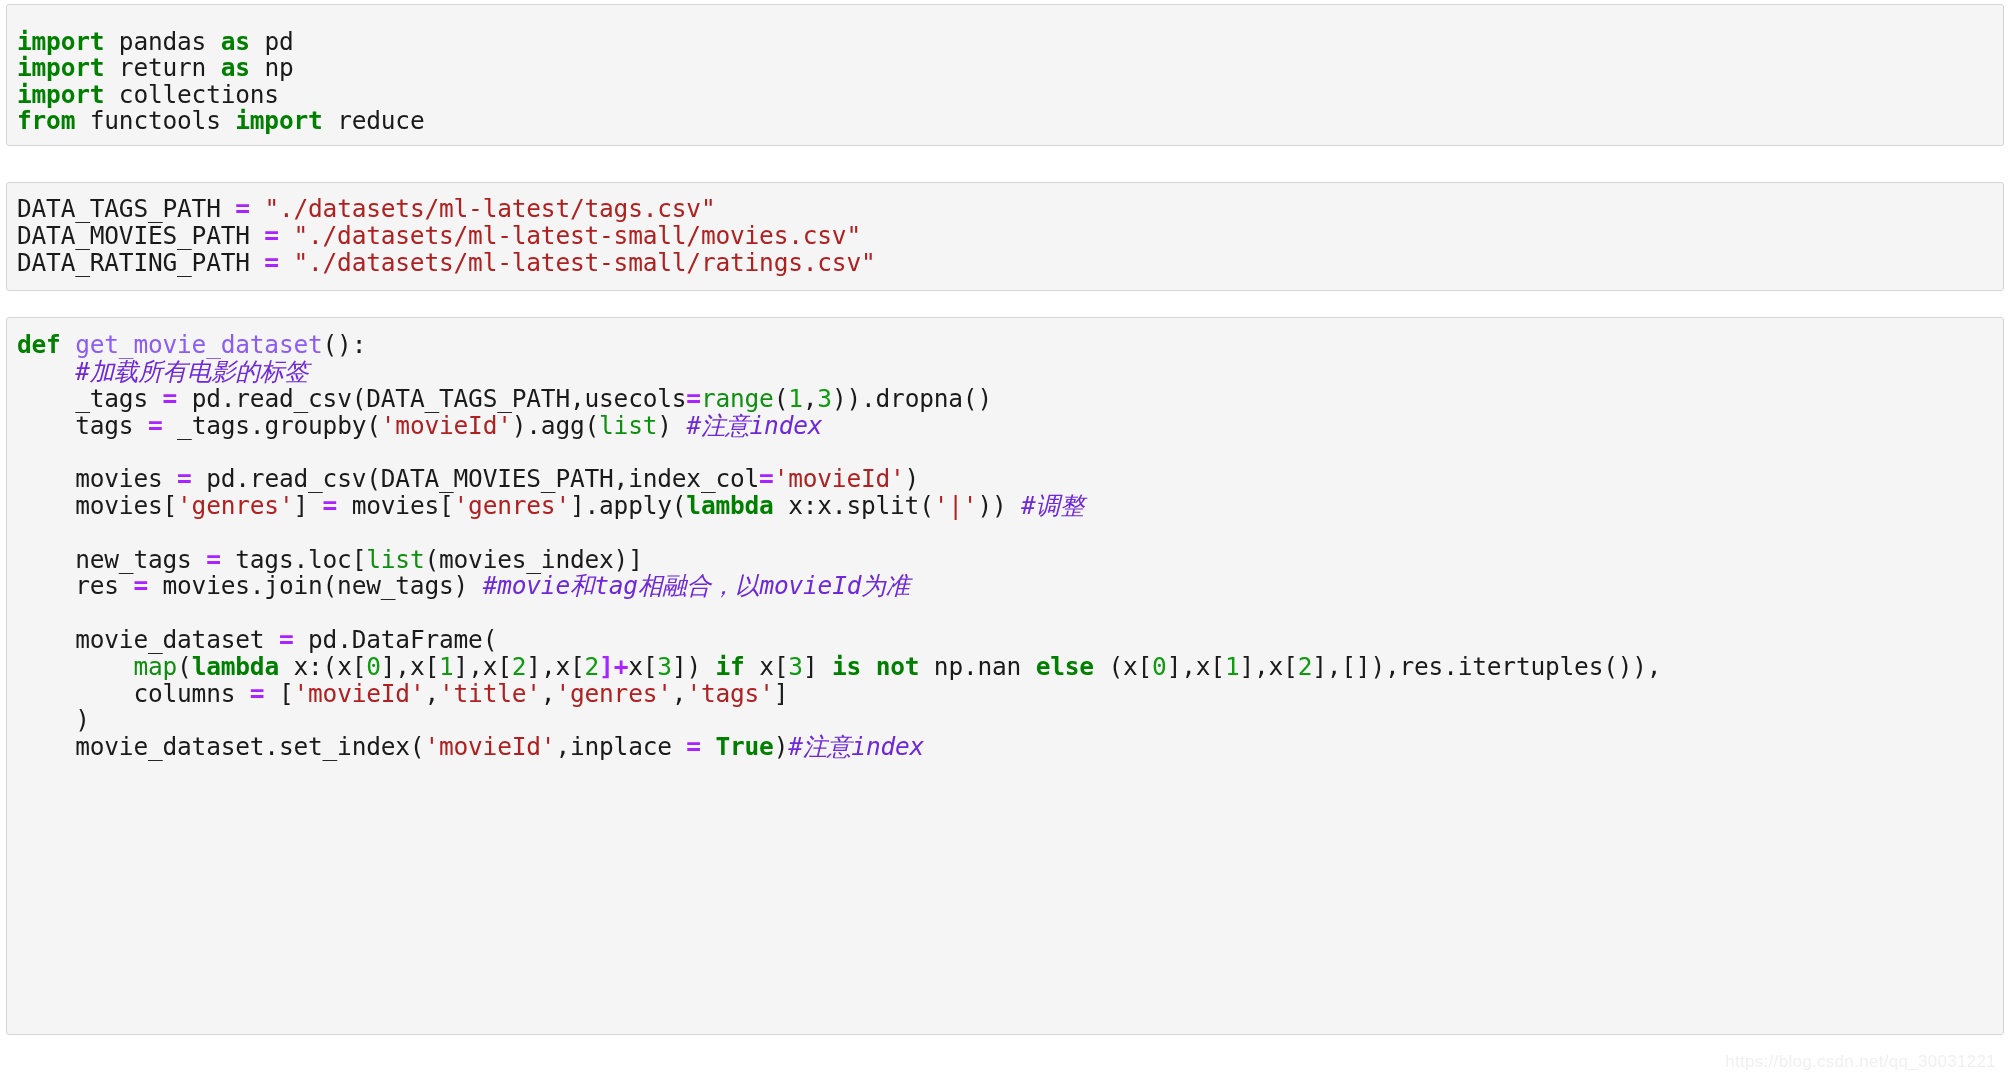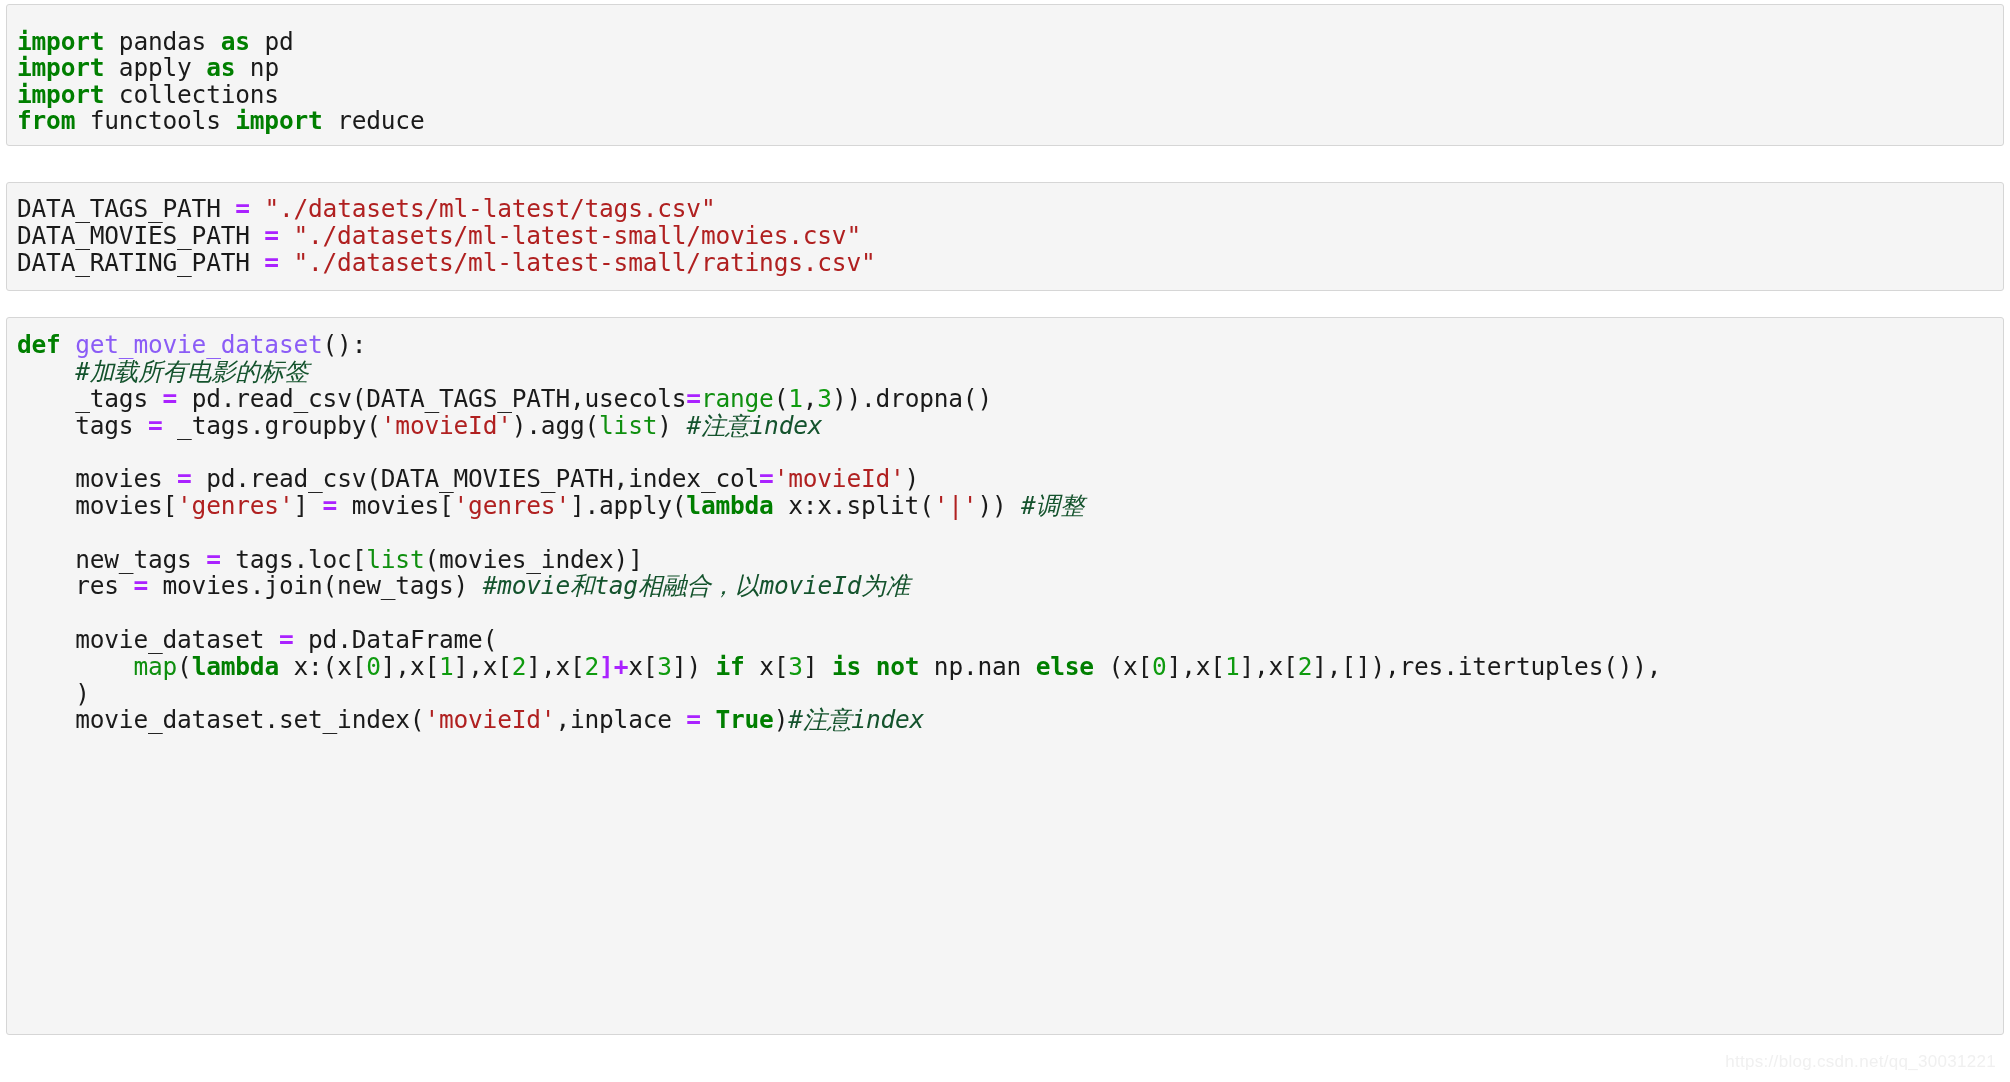--- a/index.html
+++ b/index.html
@@ -63,41 +63,41 @@
   .blank {
     height: 26.8px;
   }
   
   .kw      { color: #007f00; font-weight: bold; }
   .fname   { color: #8b5cf6; }
   .str     { color: #b02020; }
   .num     { color: #0f9b0f; }
   .builtin { color: #0f8f0f; }
   .op      { color: #aa22ff; font-weight: bold; }
-  .cmt     { color: #14532d; font-style: italic; }
+  .cmt     { color: #6d28d9; font-style: italic; }
   .plain   { color: #1a1a1a; }
   .watermark {
     position: absolute;
     right: 14px;
     bottom: 14px;
     font-family: "Liberation Sans", sans-serif;
     font-size: 17px;
     color: #f0f0f0;
     letter-spacing: 0.3px;
     user-select: none;
   }
 </style>
 </head>
 <body>
 
 <div class="page">
 
   <div class="code-block" id="block-imports">
     <div class="code-line"><span class="kw">import</span><span class="plain"> pandas </span><span class="kw">as</span><span class="plain"> pd</span></div>
-    <div class="code-line"><span class="kw">import</span><span class="plain"> apply </span><span class="kw">as</span><span class="plain"> np</span></div>
+    <div class="code-line"><span class="kw">import</span><span class="plain"> return </span><span class="kw">as</span><span class="plain"> np</span></div>
     <div class="code-line"><span class="kw">import</span><span class="plain"> collections</span></div>
     <div class="code-line"><span class="kw">from</span><span class="plain"> functools </span><span class="kw">import</span><span class="plain"> reduce</span></div>
   </div>
 
   <div class="code-block" id="block-paths">
     <div class="code-line"><span class="plain">DATA_TAGS_PATH </span><span class="op">=</span><span class="str"> "./datasets/ml-latest/tags.csv"</span></div>
     <div class="code-line"><span class="plain">DATA_MOVIES_PATH </span><span class="op">=</span><span class="str"> "./datasets/ml-latest-small/movies.csv"</span></div>
     <div class="code-line"><span class="plain">DATA_RATING_PATH </span><span class="op">=</span><span class="str"> "./datasets/ml-latest-small/ratings.csv"</span></div>
   </div>
 
@@ -123,20 +123,21 @@
     <div class="code-line"><span class="plain">    </span><span class="plain">new_tags </span><span class="op">=</span><span class="plain"> tags.loc[</span><span class="builtin">list</span><span class="plain">(movies_index)]</span></div>
 
     <div class="code-line"><span class="plain">    </span><span class="plain">res </span><span class="op">=</span><span class="plain"> movies.join(new_tags) </span><span class="cmt">#movie和tag相融合，以movieId为准</span></div>
 
     <div class="code-line blank"></div>
 
     <div class="code-line"><span class="plain">    </span><span class="plain">movie_dataset </span><span class="op">=</span><span class="plain"> pd.DataFrame(</span></div>
 
     <div class="code-line"><span class="plain">        </span><span class="builtin">map</span><span class="plain">(</span><span class="kw">lambda</span><span class="plain"> x:(x[</span><span class="num">0</span><span class="plain">],x[</span><span class="num">1</span><span class="plain">],x[</span><span class="num">2</span><span class="plain">],x[</span><span class="num">2</span><span class="op">]+</span><span class="plain">x[</span><span class="num">3</span><span class="plain">]) </span><span class="kw">if</span><span class="plain"> x[</span><span class="num">3</span><span class="plain">] </span><span class="kw">is not</span><span class="plain"> np.nan </span><span class="kw">else</span><span class="plain"> (x[</span><span class="num">0</span><span class="plain">],x[</span><span class="num">1</span><span class="plain">],x[</span><span class="num">2</span><span class="plain">],[]),res.itertuples()),</span></div>
 
+    <div class="code-line"><span class="plain">        </span><span class="plain">columns </span><span class="op">=</span><span class="plain"> [</span><span class="str">'movieId'</span><span class="plain">,</span><span class="str">'title'</span><span class="plain">,</span><span class="str">'genres'</span><span class="plain">,</span><span class="str">'tags'</span><span class="plain">]</span></div>
 
     <div class="code-line"><span class="plain">    </span><span class="plain">)</span></div>
 
     <div class="code-line"><span class="plain">    </span><span class="plain">movie_dataset.set_index(</span><span class="str">'movieId'</span><span class="plain">,inplace </span><span class="op">=</span><span class="plain"> </span><span class="kw">True</span><span class="plain">)</span><span class="cmt">#注意index</span></div>
 
 
   </div>
 
   <div class="watermark">https://blog.csdn.net/qq_30031221</div>
 

